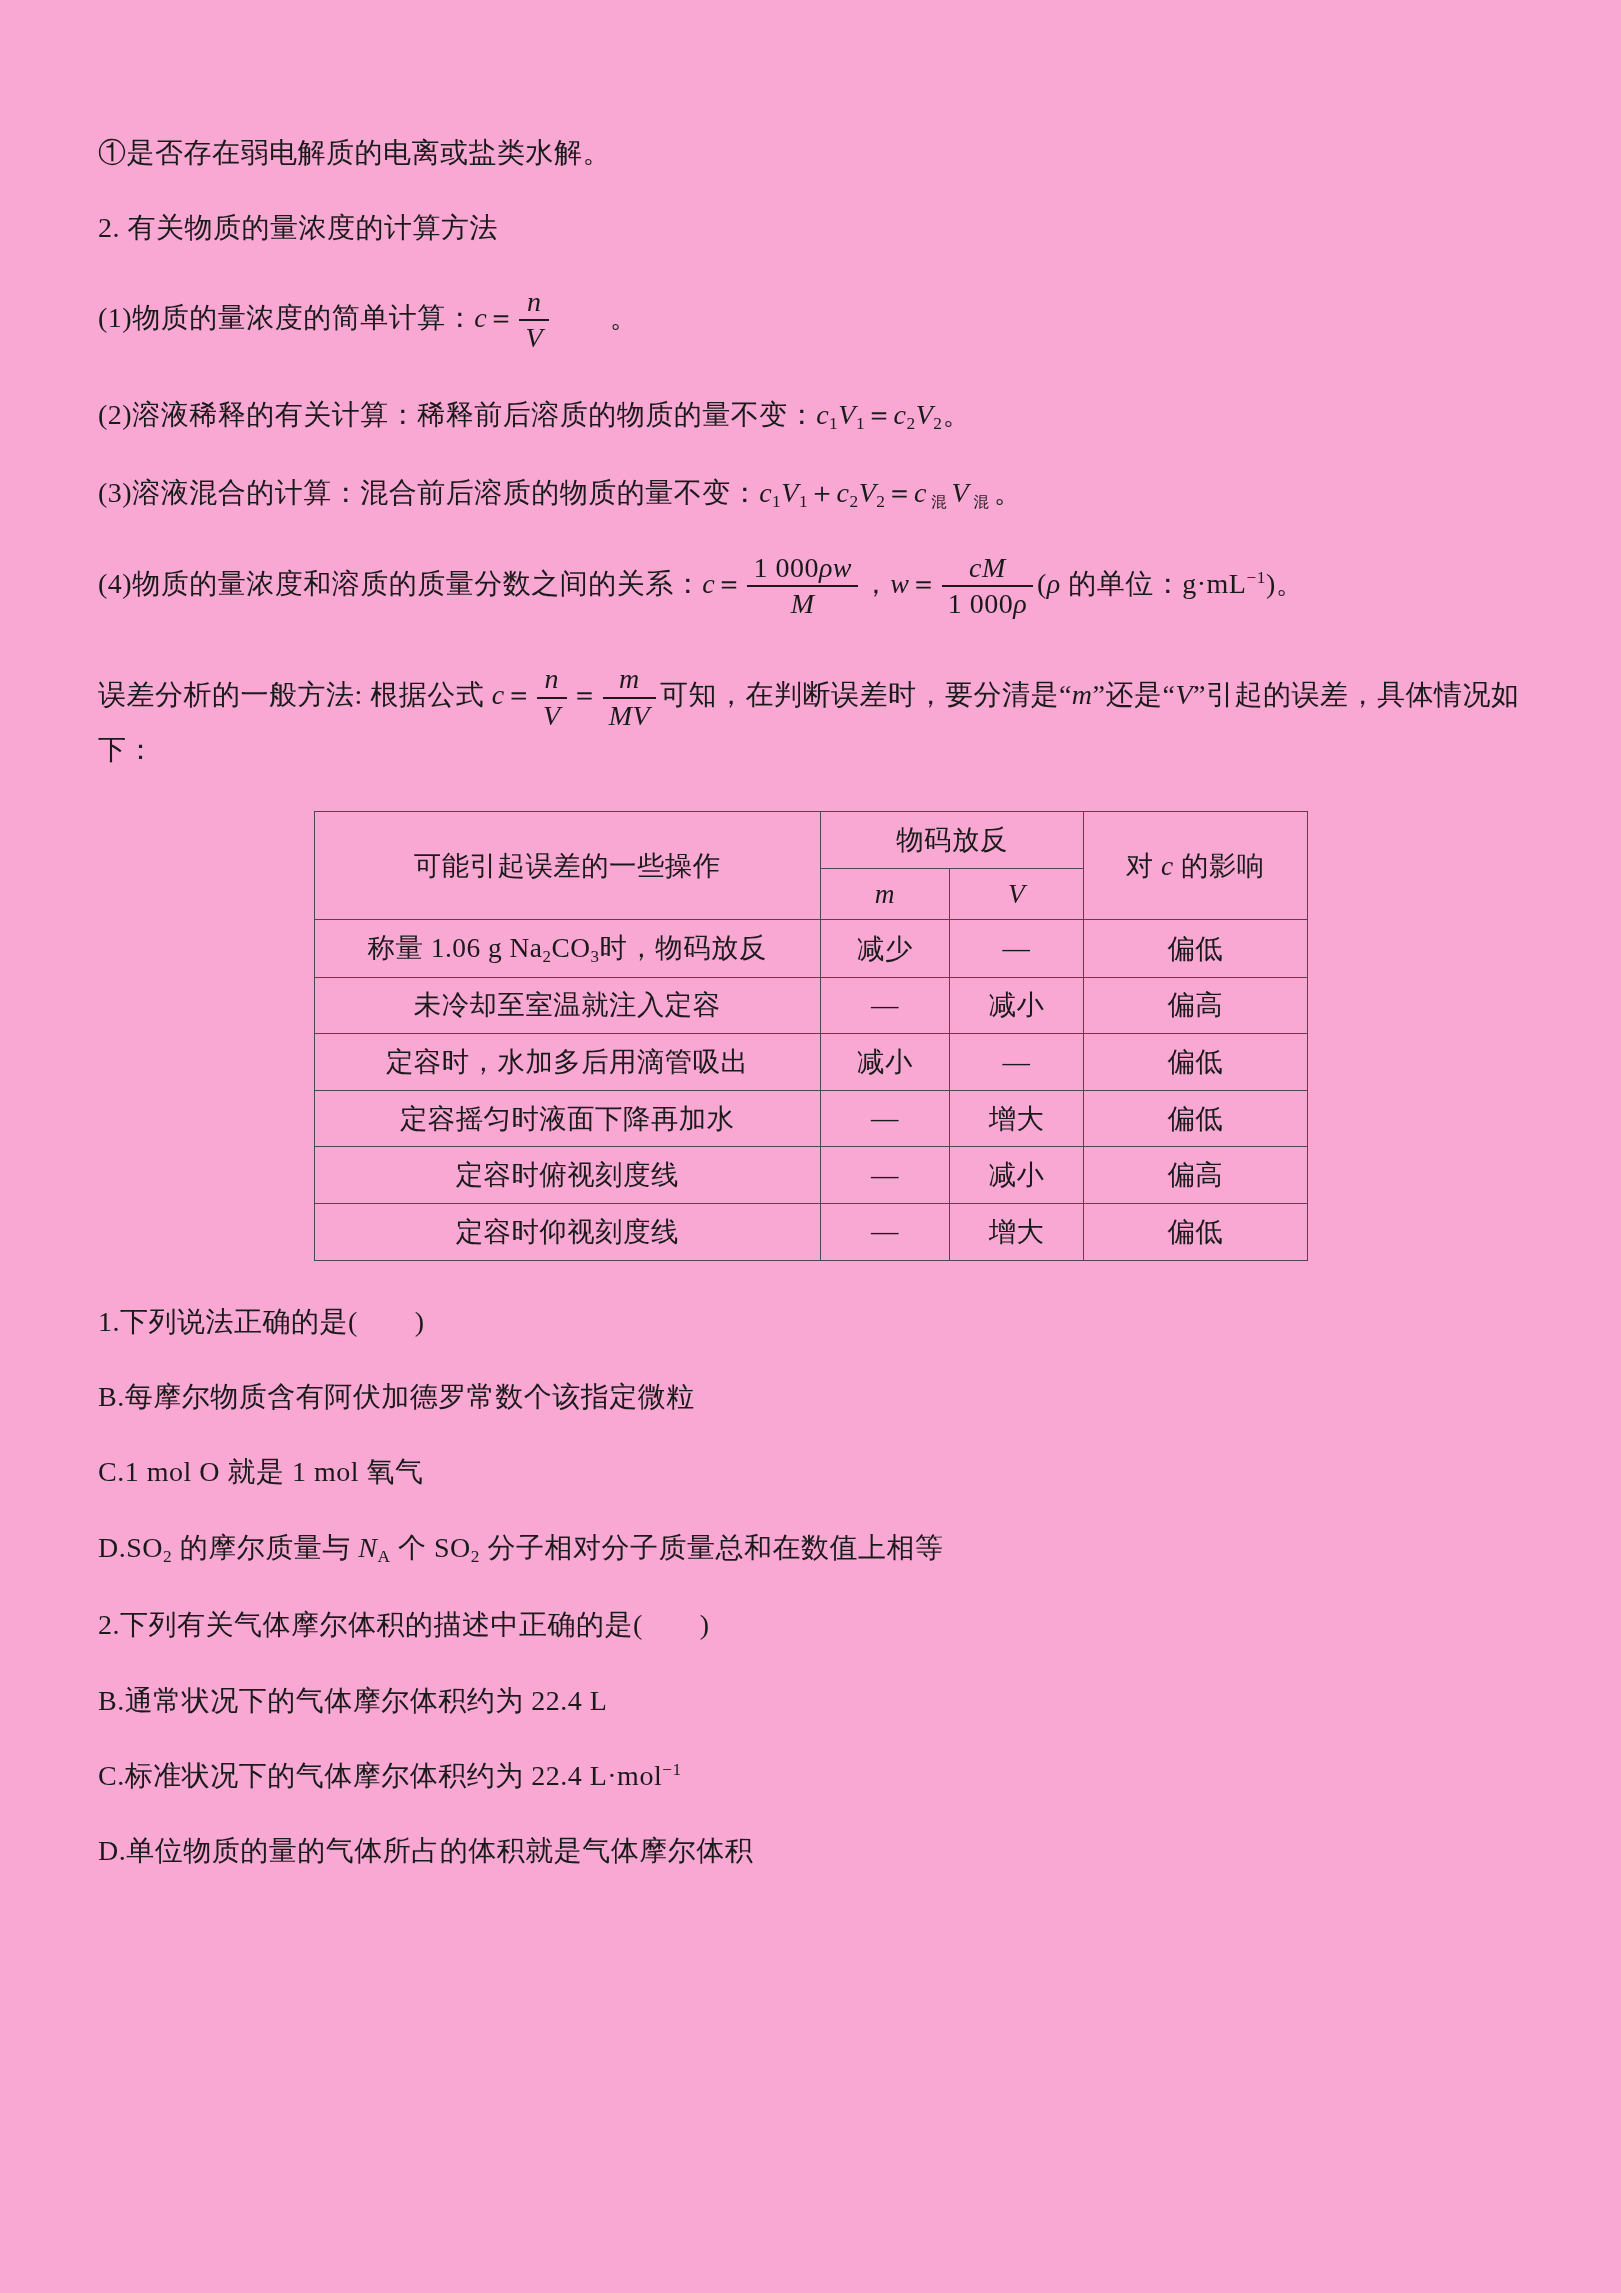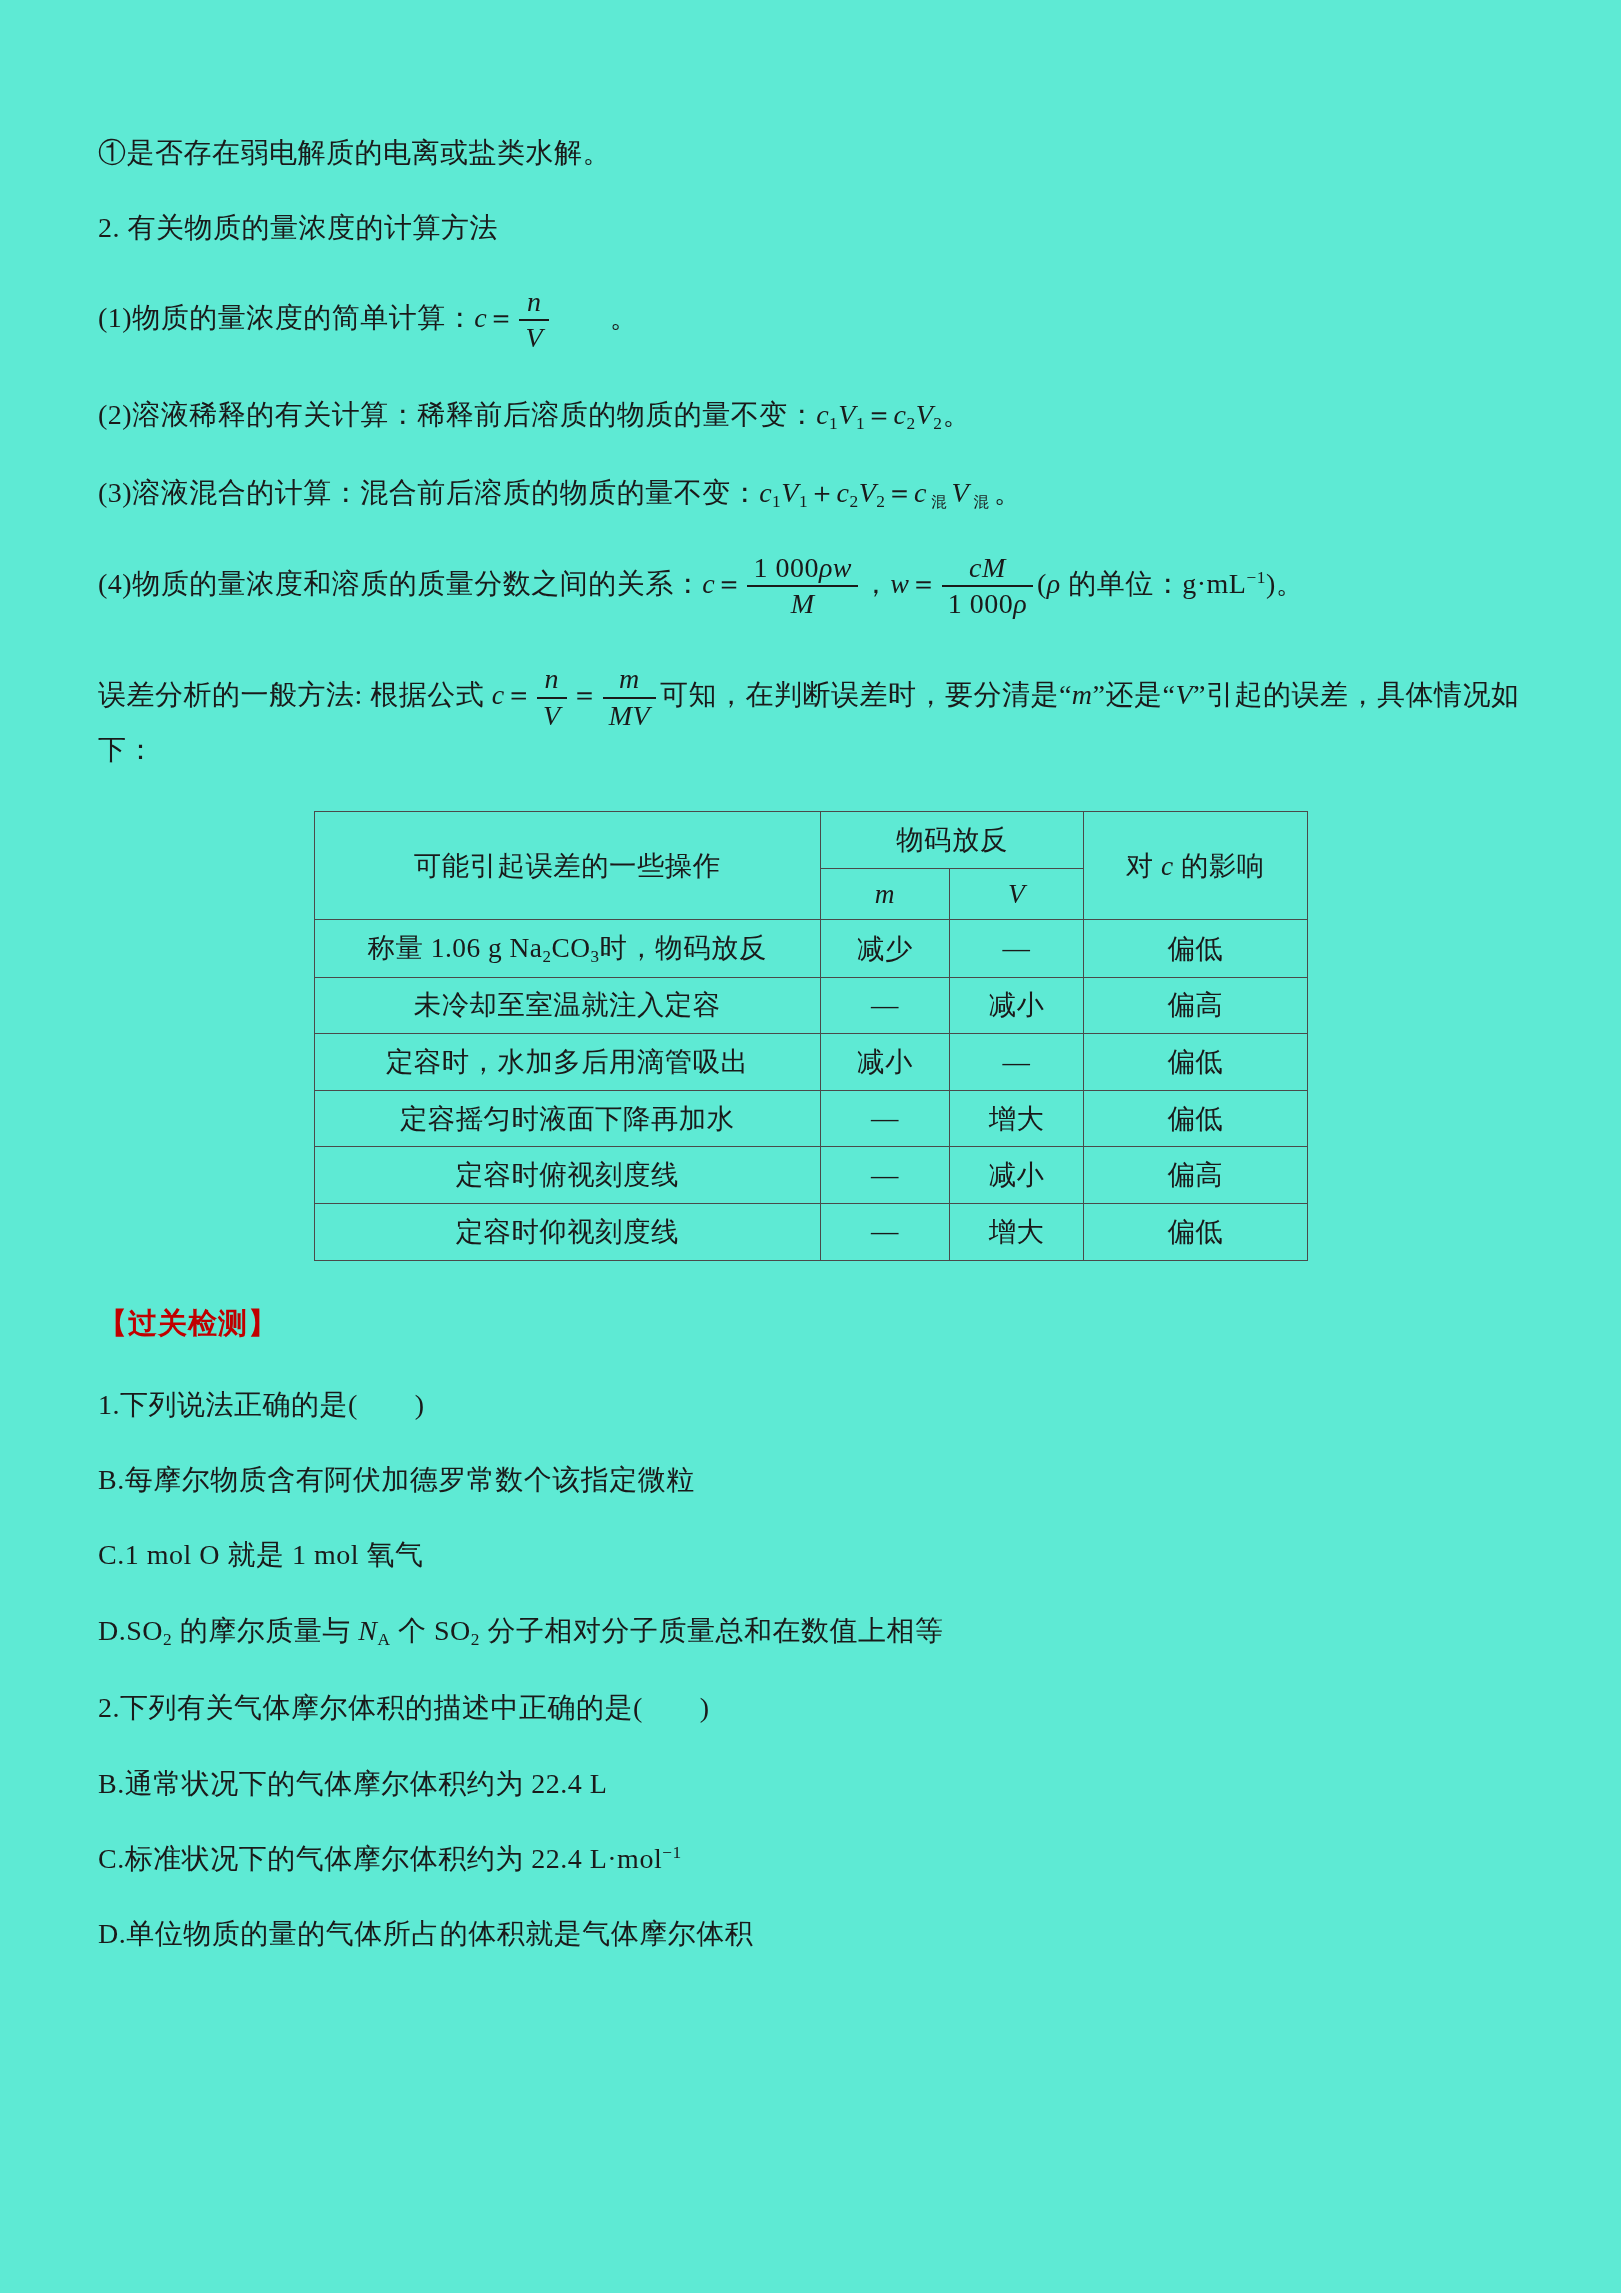--- a/index.html
+++ b/index.html
@@ -1,21 +1,21 @@
 <!DOCTYPE html>
 <html><head>
 <meta charset="utf-8">
 <style>
   html, body { margin: 0; padding: 0; background: #e8e8e8; }
   .page {
     position: relative;
     width: 1621px;
     height: 2294px;
     margin: 0 auto;
-    background: #5eead4;
+    background: #f9a8d4;
     box-sizing: border-box;
     padding: 135px 98px 0 98px;
     font-family: "Liberation Serif", "DejaVu Serif", serif;
     color: #1a1a1a;
     overflow: hidden;
   }
   .doc-line {
     font-size: 28px;
     line-height: 1.3;
     margin: 0 0 39px 0;
@@ -135,21 +135,20 @@
       </tr>
       <tr>
         <td><span>定容时仰视刻度线</span></td>
         <td><span>—</span></td>
         <td><span>增大</span></td>
         <td><span>偏低</span></td>
       </tr>
     </tbody>
   </table>
 
-  <div class="quiz-heading">【过关检测】</div>
 
   <div class="doc-line"><span>1.下列说法正确的是(　　)</span></div>
   <div class="doc-line"><span>B.每摩尔物质含有阿伏加德罗常数个该指定微粒</span></div>
   <div class="doc-line"><span>C.1 mol O 就是 1 mol 氧气</span></div>
   <div class="doc-line"><span>D.SO</span><span class="sub">2</span><span> 的摩尔质量与 </span><span class="var">N</span><span class="sub">A</span><span> 个 SO</span><span class="sub">2</span><span> 分子相对分子质量总和在数值上相等</span></div>
   <div class="doc-line"><span>2.下列有关气体摩尔体积的描述中正确的是(　　)</span></div>
   <div class="doc-line"><span>B.通常状况下的气体摩尔体积约为 22.4 L</span></div>
   <div class="doc-line"><span>C.标准状况下的气体摩尔体积约为 22.4 L·mol</span><span class="sup">−1</span></div>
   <div class="doc-line"><span>D.单位物质的量的气体所占的体积就是气体摩尔体积</span></div>
 

